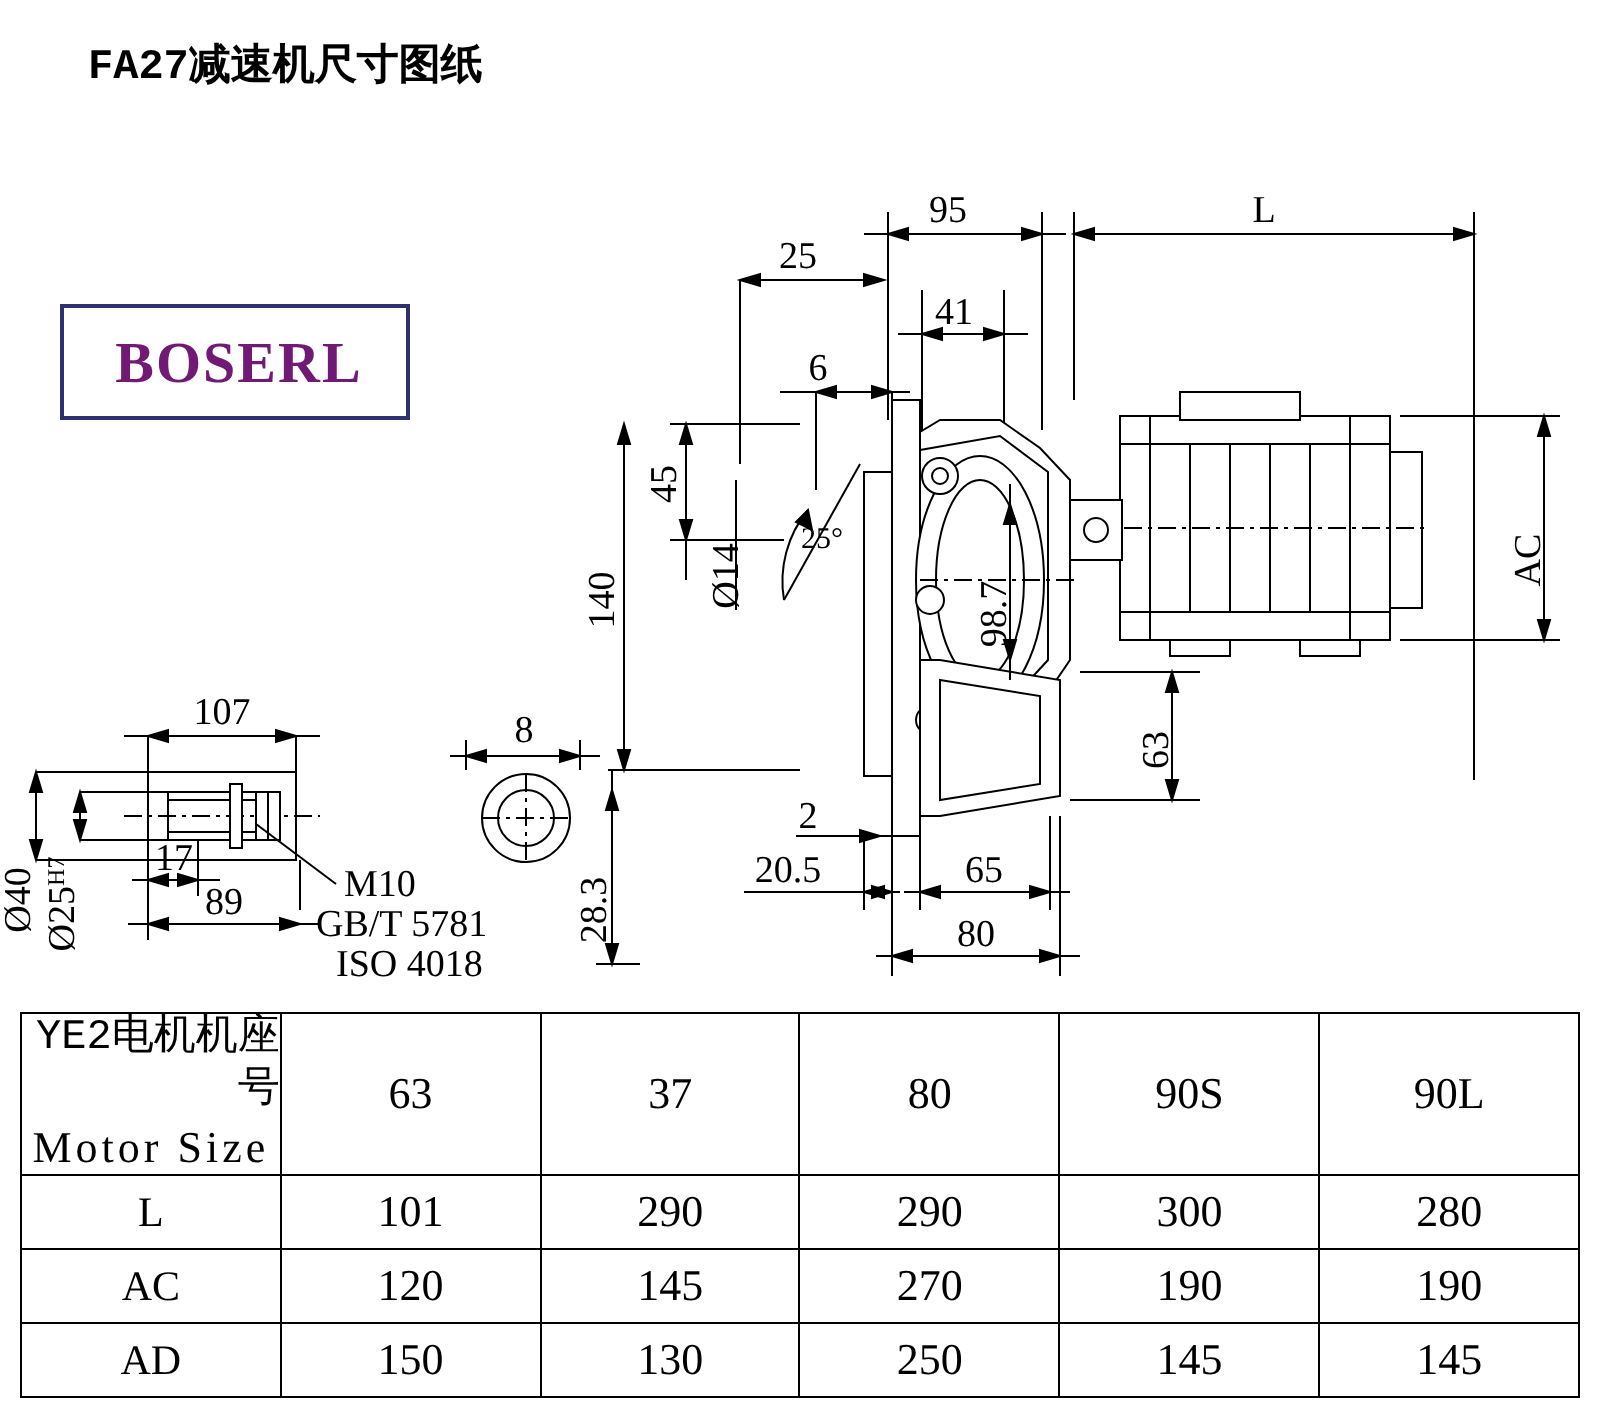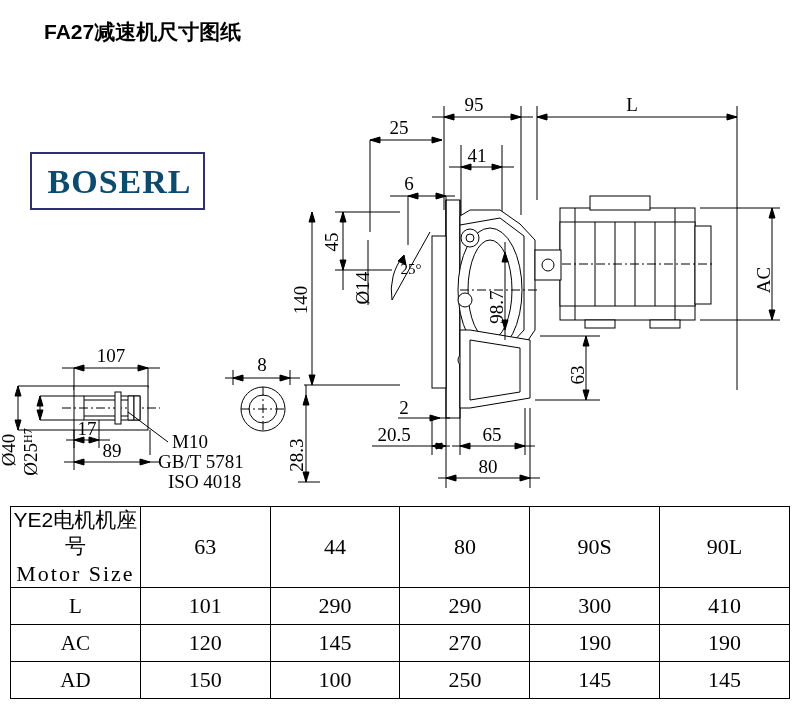--- a/index.html
+++ b/index.html
@@ -43,23 +43,23 @@
   }
   .logo-text {
     position: absolute;
     left: 0;
     top: 0;
     width: 175px;
     height: 58px;
     line-height: 56px;
     text-align: center;
     font-family: "Liberation Serif", serif;
-    font-size: 34px;
+    font-size: 29px;
     font-weight: bold;
-    color: #0c4a6e;
+    color: #701a75;
     letter-spacing: 1px;
   }
   svg.drawing {
     position: absolute;
     left: 0;
     top: 0;
     width: 800px;
     height: 708px;
   }
   .tbl {
@@ -80,22 +80,23 @@
   }
   .tbl td.head-cell {
     height: 66px;
     font-size: 22px;
     line-height: 1.25;
   }
   .tbl td.label-cell {
     font-size: 21px;
   }
   .cn {
-    font-family: Liberation Sans, sans-serif;
+    font-family: Liberation Mono, monospace;
     font-size: 21px;
+    text-align: right;
   }
   .mono-sp {
     letter-spacing: 2px;
   }
 </style>
 </head>
 <body>
 
 <div id="root">
 
@@ -321,45 +322,45 @@
   </svg>
 
   <table class="tbl">
     <tbody>
       <tr>
         <td class="head-cell">
           <div class="cn">YE2电机机座号</div>
           <div class="mono-sp">Motor Size</div>
         </td>
         <td class="head-cell">63</td>
-        <td class="head-cell">44</td>
+        <td class="head-cell">37</td>
         <td class="head-cell">80</td>
         <td class="head-cell">90S</td>
         <td class="head-cell">90L</td>
       </tr>
       <tr>
         <td class="label-cell">L</td>
         <td>101</td>
         <td>290</td>
         <td>290</td>
         <td>300</td>
-        <td>410</td>
+        <td>280</td>
       </tr>
       <tr>
         <td class="label-cell">AC</td>
         <td>120</td>
         <td>145</td>
         <td>270</td>
         <td>190</td>
         <td>190</td>
       </tr>
       <tr>
         <td class="label-cell">AD</td>
         <td>150</td>
-        <td>100</td>
+        <td>130</td>
         <td>250</td>
         <td>145</td>
         <td>145</td>
       </tr>
     </tbody>
   </table>
 
 </div>
 
 </body></html>

